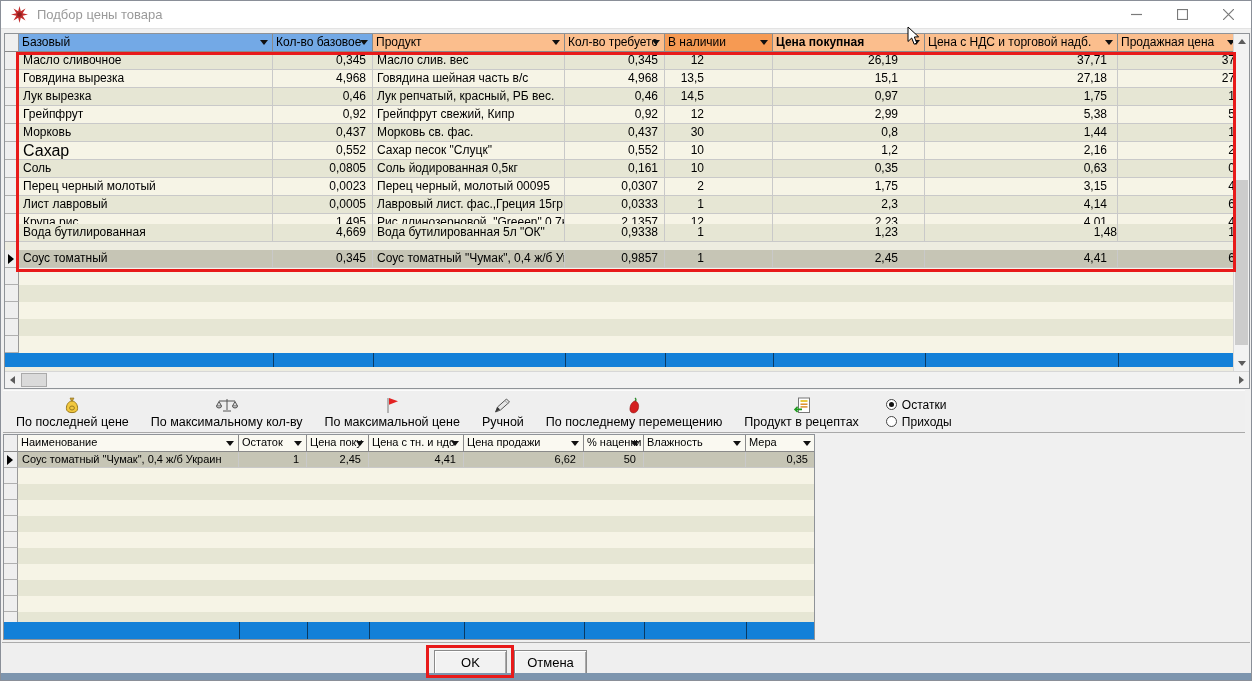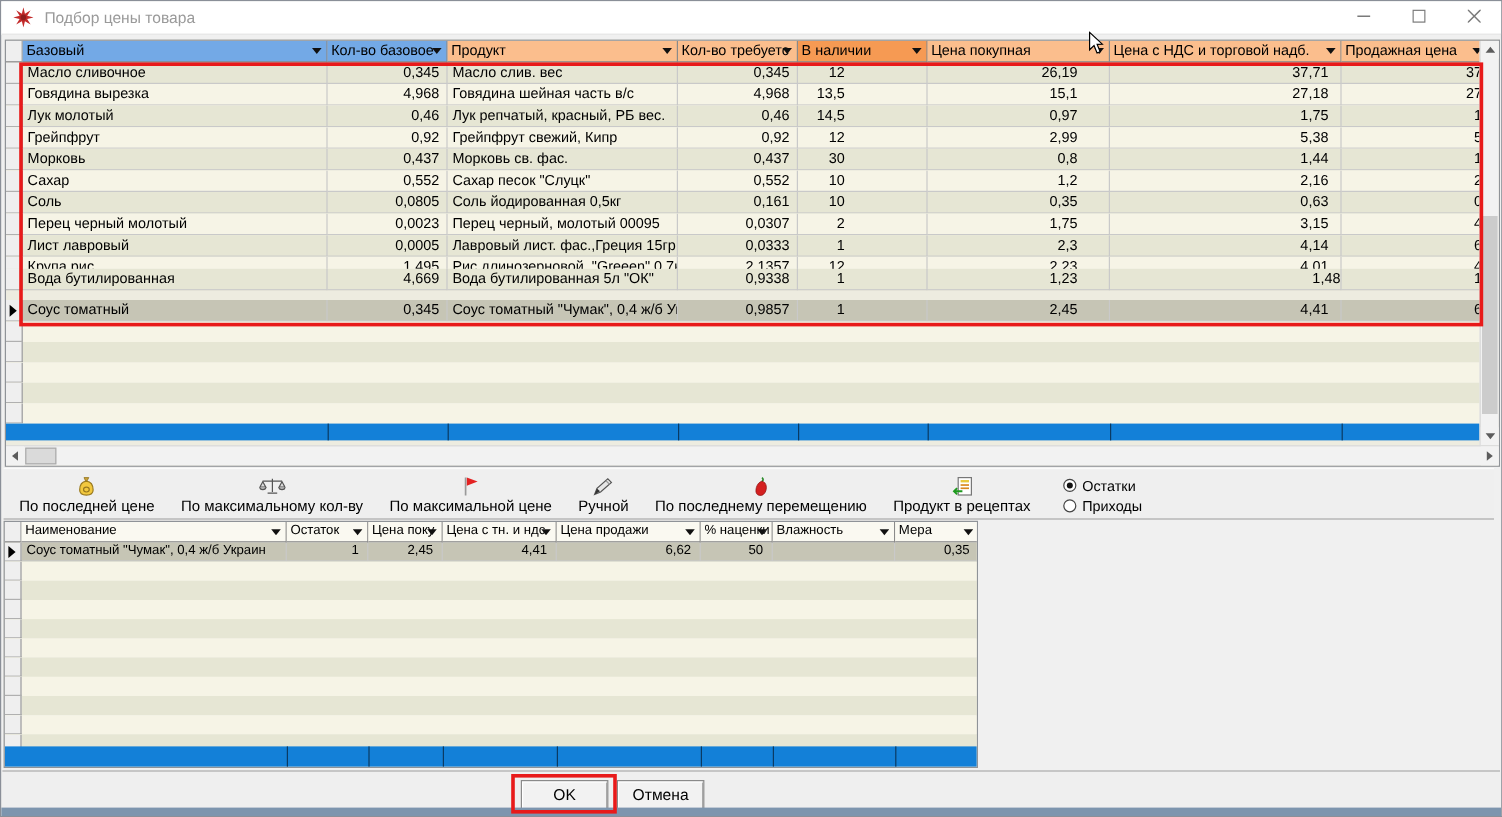--- a/index.html
+++ b/index.html
@@ -122,21 +122,21 @@
           <span class="tri-r"></span>
         </div>
     </div>
   <div class="g-head" style="height: 18px;">
         <div class="g-corner" style="width: 14px;"></div>
         <div class="h-cell h-blue" style="width: 254px; font-size: 12px; line-height: 16px;">Базовый<div class="dd-arrow" style="top: 6px;"></div></div>
         <div class="h-cell h-blue" style="width: 100px; font-size: 12px; line-height: 16px;">Кол-во базовое<div class="dd-arrow" style="top: 6px;"></div></div>
         <div class="h-cell h-orange" style="width: 192px; font-size: 12px; line-height: 16px;">Продукт<div class="dd-arrow" style="top: 6px;"></div></div>
         <div class="h-cell h-orange" style="width: 100px; font-size: 12px; line-height: 16px;">Кол-во требуетс<div class="dd-arrow" style="top: 6px;"></div></div>
         <div class="h-cell h-orange-dark" style="width: 108px; font-size: 12px; line-height: 16px;">В наличии<div class="dd-arrow" style="top: 6px;"></div></div>
-        <div class="h-cell h-orange" style="width: 152px; font-size: 12px; line-height: 16px;">Цена покупная<div class="dd-arrow" style="top: 6px;"></div></div>
+        <div class="h-cell h-orange" style="width: 152px; font-size: 12px; line-height: 16px; font-weight: bold;">Цена покупная<div class="dd-arrow" style="top: 6px;"></div></div>
         <div class="h-cell h-orange" style="width: 193px; font-size: 12px; line-height: 16px;">Цена с НДС и торговой надб.<div class="dd-arrow" style="top: 6px;"></div></div>
         <div class="h-cell h-orange" style="width: 122px; font-size: 12px; line-height: 16px;">Продажная цена<div class="dd-arrow" style="top: 6px;"></div></div>
       </div>
       <div class="g-row odd" style="top: 18px; height: 18px; right: 16px;">
         <div class="g-marker" style="width: 14px;"></div>
         <div class="g-cell" style="width: 254px; font-size: 12px; line-height: 17px; padding-left: 4px;">Масло сливочное</div>
         <div class="g-cell ar" style="width: 100px; font-size: 12px; line-height: 17px; padding-right: 6px;">0,345</div>
         <div class="g-cell" style="width: 192px; font-size: 12px; line-height: 17px; padding-left: 4px;">Масло слив. вес</div>
         <div class="g-cell ar" style="width: 100px; font-size: 12px; line-height: 17px; padding-right: 6px;">0,345</div>
         <div class="g-cell ar" style="width: 108px; font-size: 12px; line-height: 17px; padding-right: 68px;">12</div>
@@ -150,21 +150,21 @@
         <div class="g-cell ar" style="width: 100px; font-size: 12px; line-height: 17px; padding-right: 6px;">4,968</div>
         <div class="g-cell" style="width: 192px; font-size: 12px; line-height: 17px; padding-left: 4px;">Говядина шейная часть  в/с</div>
         <div class="g-cell ar" style="width: 100px; font-size: 12px; line-height: 17px; padding-right: 6px;">4,968</div>
         <div class="g-cell ar" style="width: 108px; font-size: 12px; line-height: 17px; padding-right: 68px;">13,5</div>
         <div class="g-cell ar" style="width: 152px; font-size: 12px; line-height: 17px; padding-right: 26px;">15,1</div>
         <div class="g-cell ar" style="width: 193px; font-size: 12px; line-height: 17px; padding-right: 10px;">27,18</div>
         <div class="g-cell ar" style="width: 122px; font-size: 12px; line-height: 17px; padding-right: 4px; text-align: right;">27</div>
       </div>
       <div class="g-row odd" style="top: 54px; height: 18px; right: 16px;">
         <div class="g-marker" style="width: 14px;"></div>
-        <div class="g-cell" style="width: 254px; font-size: 12px; line-height: 17px; padding-left: 4px;">Лук молотый</div>
+        <div class="g-cell" style="width: 254px; font-size: 12px; line-height: 17px; padding-left: 4px;">Лук вырезка</div>
         <div class="g-cell ar" style="width: 100px; font-size: 12px; line-height: 17px; padding-right: 6px;">0,46</div>
         <div class="g-cell" style="width: 192px; font-size: 12px; line-height: 17px; padding-left: 4px;">Лук репчатый, красный, РБ вес.</div>
         <div class="g-cell ar" style="width: 100px; font-size: 12px; line-height: 17px; padding-right: 6px;">0,46</div>
         <div class="g-cell ar" style="width: 108px; font-size: 12px; line-height: 17px; padding-right: 68px;">14,5</div>
         <div class="g-cell ar" style="width: 152px; font-size: 12px; line-height: 17px; padding-right: 26px;">0,97</div>
         <div class="g-cell ar" style="width: 193px; font-size: 12px; line-height: 17px; padding-right: 10px;">1,75</div>
         <div class="g-cell ar" style="width: 122px; font-size: 12px; line-height: 17px; padding-right: 4px;">1</div>
       </div>
       <div class="g-row even" style="top: 72px; height: 18px; right: 16px;">
         <div class="g-marker" style="width: 14px;"></div>
@@ -183,21 +183,21 @@
         <div class="g-cell ar" style="width: 100px; font-size: 12px; line-height: 17px; padding-right: 6px;">0,437</div>
         <div class="g-cell" style="width: 192px; font-size: 12px; line-height: 17px; padding-left: 4px;">Морковь св. фас.</div>
         <div class="g-cell ar" style="width: 100px; font-size: 12px; line-height: 17px; padding-right: 6px;">0,437</div>
         <div class="g-cell ar" style="width: 108px; font-size: 12px; line-height: 17px; padding-right: 68px;">30</div>
         <div class="g-cell ar" style="width: 152px; font-size: 12px; line-height: 17px; padding-right: 26px;">0,8</div>
         <div class="g-cell ar" style="width: 193px; font-size: 12px; line-height: 17px; padding-right: 10px;">1,44</div>
         <div class="g-cell ar" style="width: 122px; font-size: 12px; line-height: 17px; padding-right: 4px;">1</div>
       </div>
       <div class="g-row even" style="top: 108px; height: 18px; right: 16px;">
         <div class="g-marker" style="width: 14px;"></div>
-        <div class="g-cell" style="width: 254px; font-size: 12px; line-height: 17px; padding-left: 4px;">Сахар</div>
+        <div class="g-cell" style="width: 254px; font-size: 16px; line-height: 17px; padding-left: 4px;">Сахар</div>
         <div class="g-cell ar" style="width: 100px; font-size: 12px; line-height: 17px; padding-right: 6px;">0,552</div>
         <div class="g-cell" style="width: 192px; font-size: 12px; line-height: 17px; padding-left: 4px;">Сахар песок "Слуцк"</div>
         <div class="g-cell ar" style="width: 100px; font-size: 12px; line-height: 17px; padding-right: 6px;">0,552</div>
         <div class="g-cell ar" style="width: 108px; font-size: 12px; line-height: 17px; padding-right: 68px;">10</div>
         <div class="g-cell ar" style="width: 152px; font-size: 12px; line-height: 17px; padding-right: 26px;">1,2</div>
         <div class="g-cell ar" style="width: 193px; font-size: 12px; line-height: 17px; padding-right: 10px;">2,16</div>
         <div class="g-cell ar" style="width: 122px; font-size: 12px; line-height: 17px; padding-right: 4px;">2</div>
       </div>
       <div class="g-row odd" style="top: 126px; height: 18px; right: 16px;">
         <div class="g-marker" style="width: 14px;"></div>

